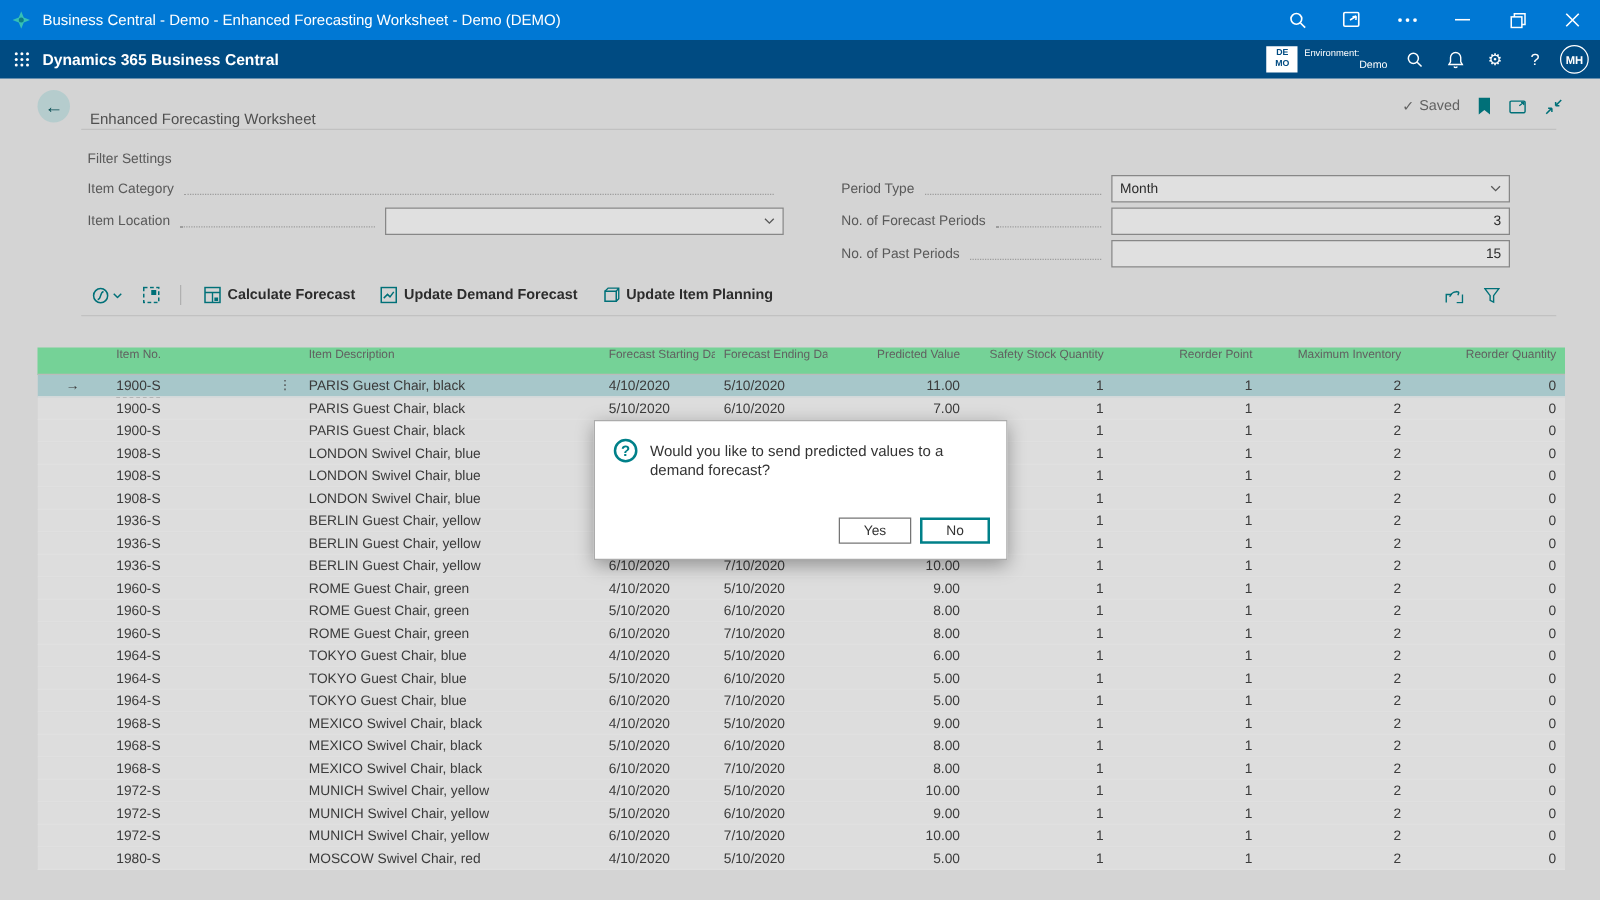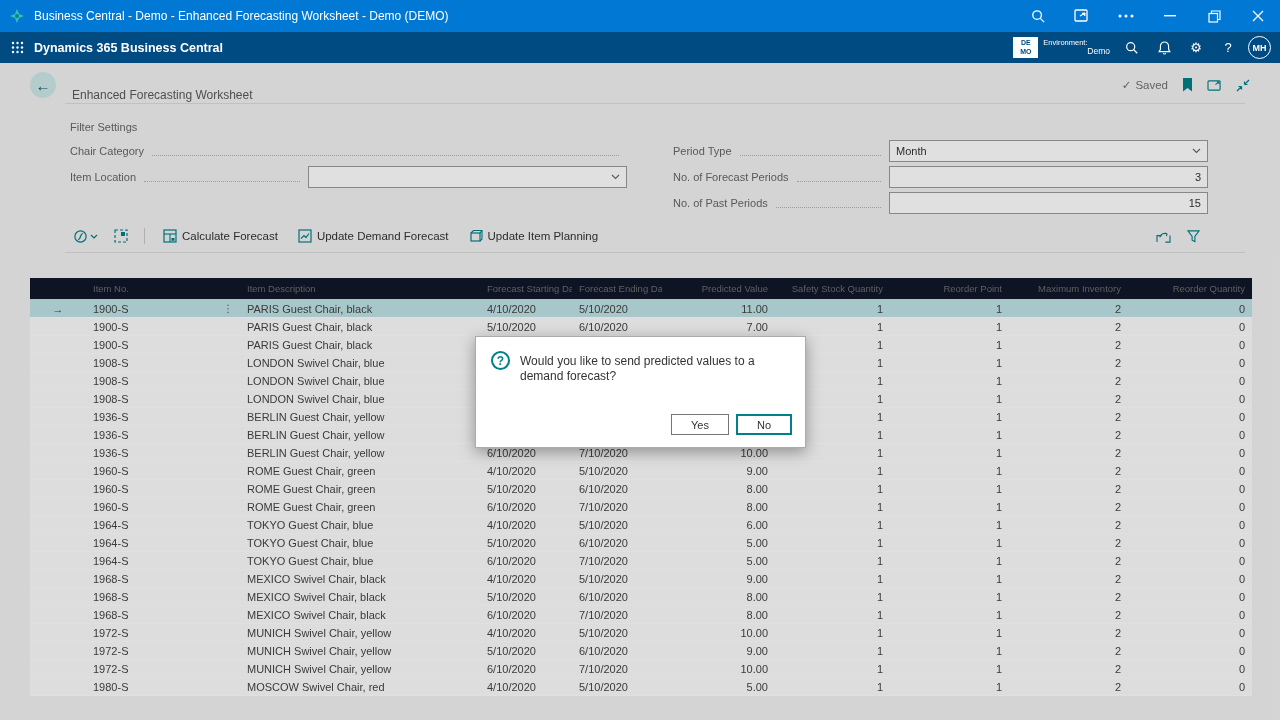--- a/index.html
+++ b/index.html
@@ -50,28 +50,28 @@
   .frow{display:flex;align-items:center;height:22px;margin-bottom:4px;}
   .flabel{font-size:11px;color:#666;white-space:nowrap;}
   .leader{flex:1;border-bottom:1px dotted #b3b3b3;margin:8px 8px 0 8px;height:1px;}
   .fbox{width:319px;height:22px;border:1px solid #9a9a9a;background:#fff;display:flex;align-items:center;
     padding:0 6px;font-size:11px;color:#333;flex:none;}
   .fbox.focused{border:1px solid #444;}
   .fbox .fval{flex:1;white-space:nowrap;}
   .fbox .fval.right{text-align:right;}
   .fbox .chev{color:#666;flex:none;}
   
-  .toolbar{position:absolute;top:160px;left:65px;right:72px;height:26px;display:flex;align-items:center;}
+  .toolbar{position:absolute;top:160px;left:65px;right:72px;height:26px;display:flex;align-items:center;font-weight:bold;}
   .tool-icon-btn{display:flex;align-items:center;gap:2px;padding:0 8px;color:var(--accent);}
   .vsep{width:1px;height:16px;background:#c9c9c9;margin:0 8px;}
   .action-btn{display:flex;align-items:center;gap:5px;font-size:11.5px;color:#333;padding:0 10px;}
   .tb-spacer{flex:1;}
   
   .grid{position:absolute;top:215px;left:30px;width:1222px;}
-  .grid-header{display:flex;height:22px;background:#0f172a;border-bottom:1px solid #d5d5d5;align-items:center;}
+  .grid-header{display:flex;height:22px;background:#86efac;border-bottom:1px solid #d5d5d5;}
   .hcell{font-size:9.5px;color:#6e6e6e;white-space:nowrap;overflow:hidden;padding:0 7px;flex:none;}
   .rows-wrap{height:408px;overflow:hidden;}
   .grid-row{display:flex;height:18px;background:#fcfcfc;border-bottom:1px solid #fff;align-items:center;}
   .grid-row.selected{background:var(--selrow);}
   .gcell{font-size:11px;color:#444;white-space:nowrap;overflow:hidden;padding:0 7px;flex:none;height:18px;
     line-height:18px;}
   .gcell.right{text-align:right;}
   .gcell.center{text-align:center;}
   .itemno-wrap{display:flex;justify-content:space-between;align-items:center;}
   .itemno-link{border-bottom:1px dashed #555;}
@@ -212,21 +212,21 @@
       </span>
     </div>
   </div>
   <div class="hr1"></div>
 
   <div class="filters">
     <div class="filters-caption">Filter Settings</div>
     <div class="fgroup left" id="filters-left">
 
   <div class="frow">
-    <span class="flabel">Chair Category</span>
+    <span class="flabel">Item Category</span>
     <span class="leader"></span>
   </div>
 
   <div class="frow">
     <span class="flabel">Item Location</span>
     <span class="leader"></span>
     <div class="fbox">
       <span class="fval"></span>
       <span class="chev">
         <svg width="9" height="6" viewBox="0 0 9 6">

